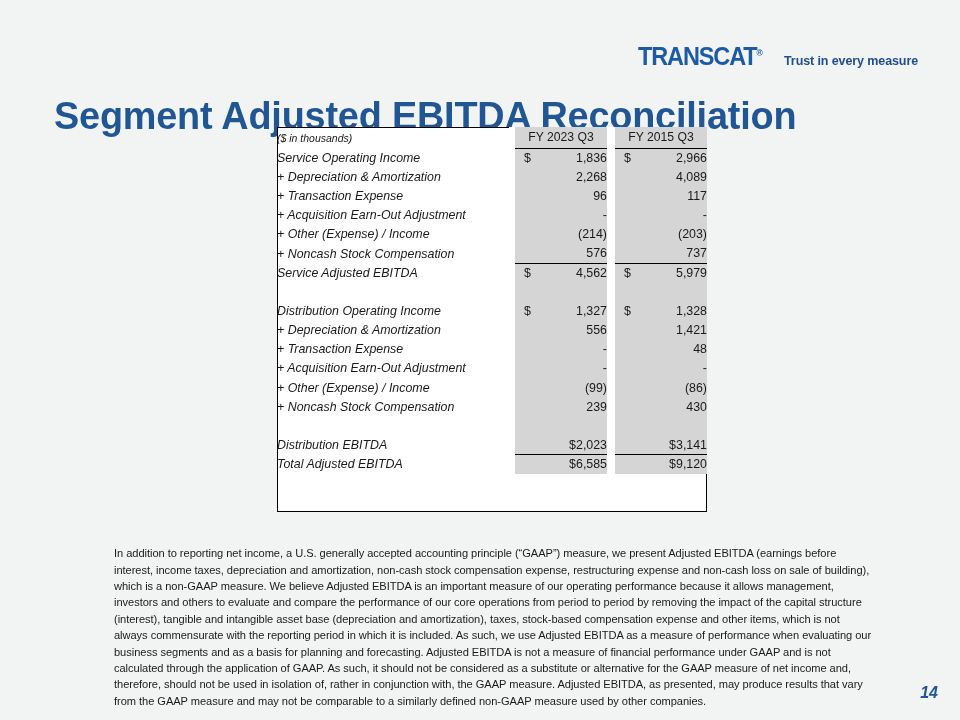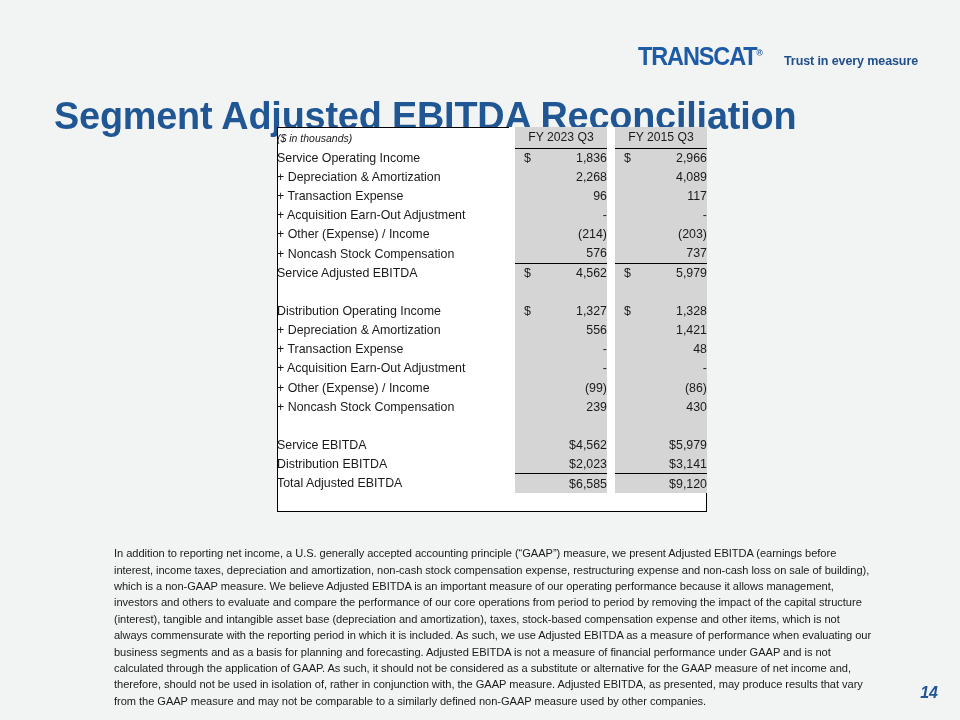--- a/index.html
+++ b/index.html
@@ -96,20 +96,21 @@
     background: #fff;
   }
 
   .row { height: 19.2px; }
   .row-head { height: 21px; margin-left: 36px; }
   .row-spacer { height: 19px; }
 
   .lbl {
     padding-left: 5px;
     text-align: left;
+    font-style: italic;
   }
   .lbl-indent { padding-left: 24px; }
   .lbl-head {
     font-style: italic;
     font-size: 10.5px;
     padding-left: 5px;
   }
 
   .val {
     background: #d5d5d5;
@@ -285,27 +286,20 @@
         <td class="val"><span>430</span></td>
       </tr>
       <tr class="row-spacer">
         <td></td>
         <td class="gapcell"></td>
         <td class="val"></td>
         <td class="gapcell"></td>
         <td class="val"></td>
       </tr>
       <tr class="row">
-        <td class="lbl">Service EBITDA</td>
-        <td class="gapcell"></td>
-        <td class="val"><span>$4,562</span></td>
-        <td class="gapcell"></td>
-        <td class="val"><span>$5,979</span></td>
-      </tr>
-      <tr class="row">
         <td class="lbl">Distribution EBITDA</td>
         <td class="gapcell"></td>
         <td class="val"><span>$2,023</span></td>
         <td class="gapcell"></td>
         <td class="val"><span>$3,141</span></td>
       </tr>
       <tr class="row rule-top bold-row">
         <td class="lbl">Total Adjusted EBITDA</td>
         <td class="gapcell"></td>
         <td class="val"><span>$6,585</span></td>

